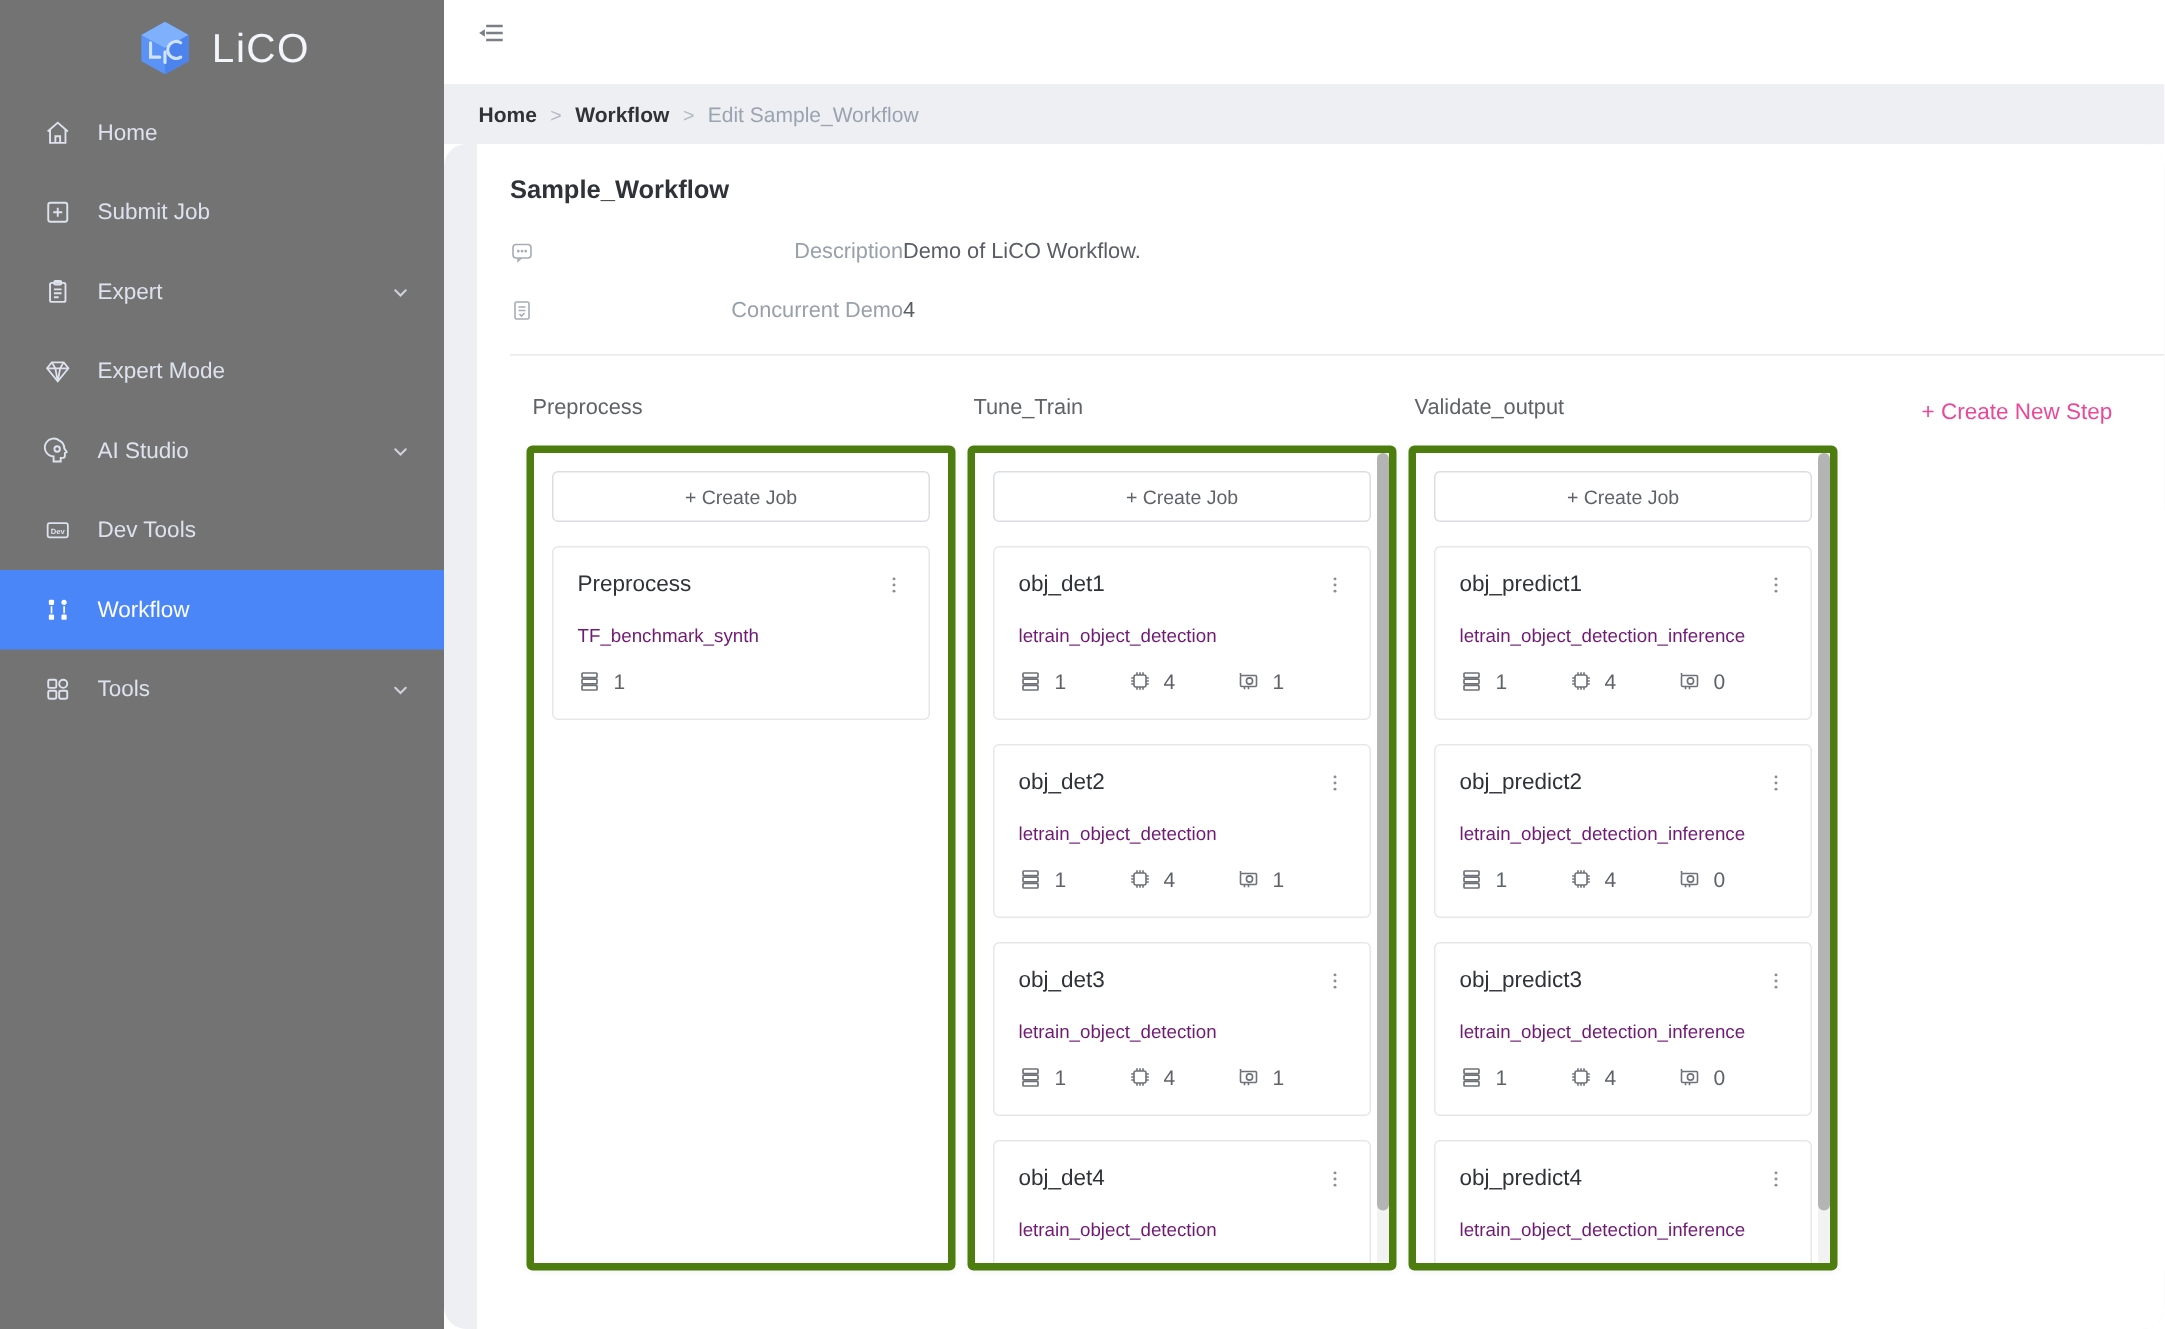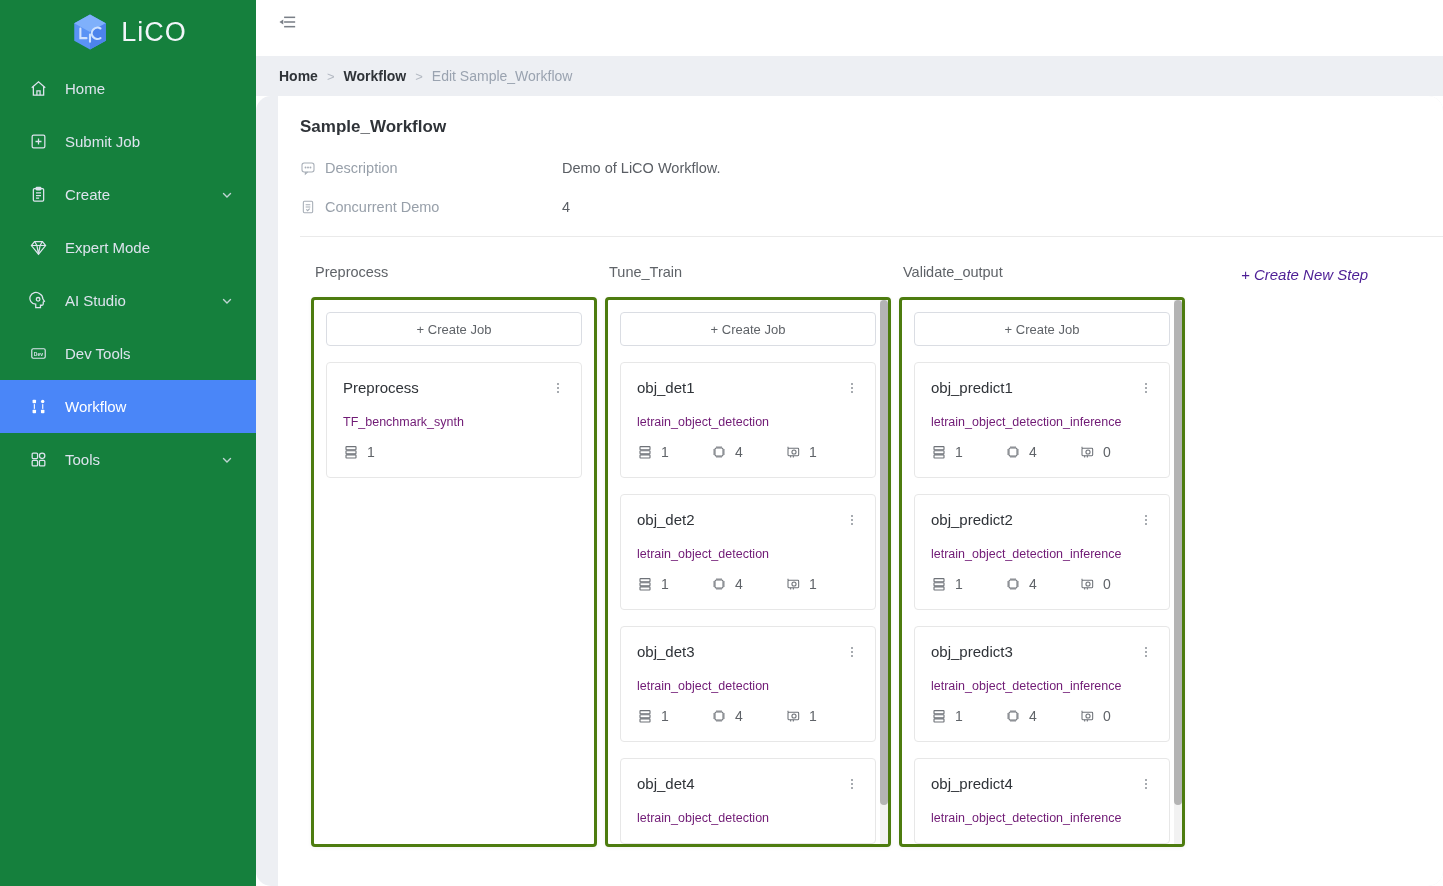--- a/index.html
+++ b/index.html
@@ -5,21 +5,21 @@
   * { box-sizing: border-box; }
   html,body { margin:0; padding:0; }
   body {
     width:1443px; height:886px; overflow:hidden;
     font-family:"Liberation Sans", sans-serif;
     background:#fff; color:#303133;
   }
   .app { display:flex; width:100%; height:100%; }
 
   
-  .sidebar { width:256px; height:100%; background:#15803d; flex-shrink:0; color:#dde3ee; }
+  .sidebar { width:296px; height:100%; background:#737373; flex-shrink:0; color:#dde3ee; }
   .logo { height:58px; display:flex; align-items:center; justify-content:center; gap:10px; padding-top:6px; }
   .logo-text { font-size:27px; color:#f2f5fa; letter-spacing:1px; font-weight:400; }
   .menu { margin-top:4px; }
   .menu-item { height:53px; display:flex; align-items:center; padding:0 22px 0 28px; font-size:15px; cursor:pointer; color:#dde3ee; }
   .menu-item.active { background:#4a86f8; color:#ffffff; }
   .mi-icon { width:20px; height:20px; margin-right:17px; display:inline-flex; align-items:center; justify-content:center; flex-shrink:0; }
   .mi-icon svg { width:19px; height:19px; }
   .mi-label { flex:1; }
   .mi-chevron { width:14px; height:14px; display:inline-flex; opacity:.85; }
 
@@ -30,47 +30,47 @@
   .breadcrumb { height:40px; background:#edeff3; display:flex; align-items:center; padding-left:23px; font-size:14px; }
   .crumb-strong { font-weight:bold; color:#2f3338; }
   .crumb-current { color:#9aa3b0; }
   .crumb-sep { color:#b3b9c2; margin:0 9px; font-size:13px; }
 
   .content { flex:1; background:#edeff3; padding-left:22px; overflow:hidden;border-radius:15px; }
   .card { background:#fff; width:100%; height:100%; padding:21px 0 0 22px; }
 
   .wf-title { font-size:17px; font-weight:bold; color:#2f3338; }
   .info-row { display:flex; align-items:center; margin-top:23px; font-size:14.5px; }
-  .info-label { width:262px; color:#98a0aa; display:flex; align-items:center; gap:9px; }
+  .info-label { width:262px; color:#98a0aa; display:flex; align-items:center; gap:9px;justify-content:space-between; }
   .info-label svg { width:16px; height:16px; flex-shrink:0; }
   .info-value { color:#5a5e64; }
   .divider { border-bottom:1px solid #eaeaea; margin-top:21px; margin-right:0; }
 
   
   .board { display:flex; align-items:flex-start; padding:27px 0 0 11px; }
   .step-col { width:286px; margin-right:8px; flex-shrink:0; }
   .col-label { font-size:14.5px; color:#5f6368; margin:0 0 17px 4px; }
-  .col-panel { height:550px; background:#fff; border:3px solid #4d7c0f; border-radius:4px;
+  .col-panel { height:550px; background:#fff; border:5px solid #4d7c0f; border-radius:4px;
                box-shadow:0 1px 4px rgba(0,0,0,.05); padding:12px; position:relative; overflow:hidden; }
   .create-job-btn { display:block; width:100%; height:34px; background:#fff; border:1px solid #dadde3;
                border-radius:4px; color:#5f6368; font-size:13px; font-family:"Liberation Sans",sans-serif; cursor:pointer; }
   .job-card { border:1px solid #e7e7e7; border-radius:4px; margin-top:16px; padding:15px 16px 17px; background:#fff; }
   .jc-head { display:flex; justify-content:space-between; align-items:flex-start; }
   .jc-title { font-size:15px; color:#2f3338; line-height:20px; }
   .kebab { width:14px; height:20px; display:inline-flex; align-items:center; justify-content:center; color:#8a8f96; cursor:pointer; }
   .jc-sub { margin-top:17px; font-size:12.5px; color:#701a75; line-height:15px; white-space:nowrap; }
   .jc-stats { margin-top:14px; display:flex; align-items:center; }
   .stat { width:78px; display:flex; align-items:center; gap:8px; font-size:14px; color:#5f6368; }
   .stat-icon { display:inline-flex; width:16px; height:16px; color:#6e7278; }
   .stat-icon svg { width:16px; height:16px; }
 
   .col-scrollbar { position:absolute; top:0; right:0; width:8px; height:100%; background:#f2f2f2; }
   .col-scroll-thumb { position:absolute; top:0; left:0; width:8px; height:505px; background:#b4b4b4; border-radius:4px; }
 
-  .create-step-link { color:#4c1d95; font-size:15px; margin:2px 0 14px 48px; white-space:nowrap; text-decoration:none; cursor:pointer;font-style:italic; }
+  .create-step-link { color:#ec4899; font-size:15px; margin:2px 0 14px 48px; white-space:nowrap; text-decoration:none; cursor:pointer; }
 </style>
 </head>
 <body>
 
 <div class="app">
 
   <div class="sidebar">
     <div class="logo">
       <span style="display:inline-flex">
         <svg width="42" height="42" viewBox="0 0 48 48">
@@ -107,21 +107,21 @@
           <span class="mi-label">Submit Job</span>
         </div>
         <div class="menu-item">
           <span class="mi-icon">
             <svg viewBox="0 0 24 24" fill="none" stroke="currentColor" stroke-width="1.6">
               <rect x="5.5" y="4.5" width="13" height="16" rx="1.4"></rect>
               <rect x="9" y="3" width="6" height="3" rx="1"></rect>
               <path d="M8.8 10 h6.4 M8.8 13.3 h6.4 M8.8 16.6 h4"></path>
             </svg>
           </span>
-          <span class="mi-label">Create</span>
+          <span class="mi-label">Expert</span>
           <span class="mi-chevron">
             <svg viewBox="0 0 24 24" fill="none" stroke="currentColor" stroke-width="2.4" stroke-linecap="round">
               <polyline points="6,9.5 12,15.5 18,9.5"></polyline>
             </svg>
           </span>
         </div>
         <div class="menu-item">
           <span class="mi-icon">
             <svg viewBox="0 0 24 24" fill="none" stroke="currentColor" stroke-width="1.5">
               <polygon points="7,4.5 17,4.5 21,9.5 12,20.5 3,9.5"></polygon>

